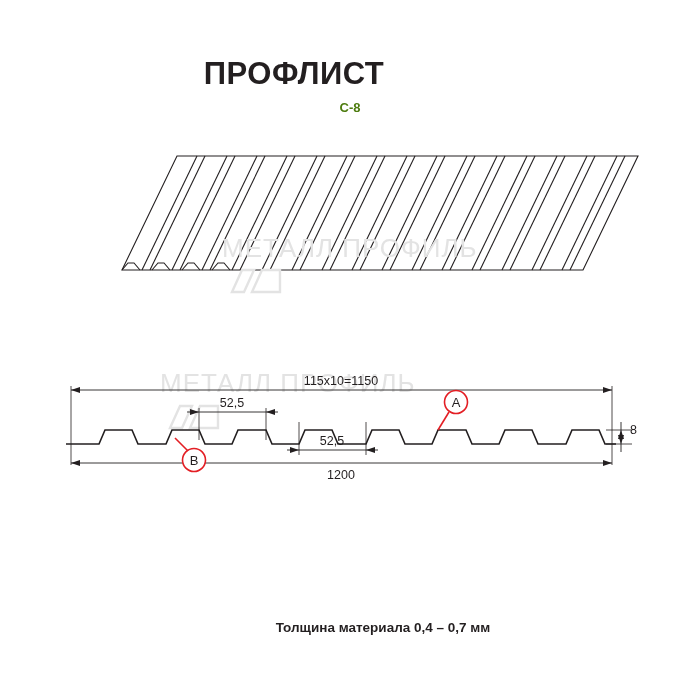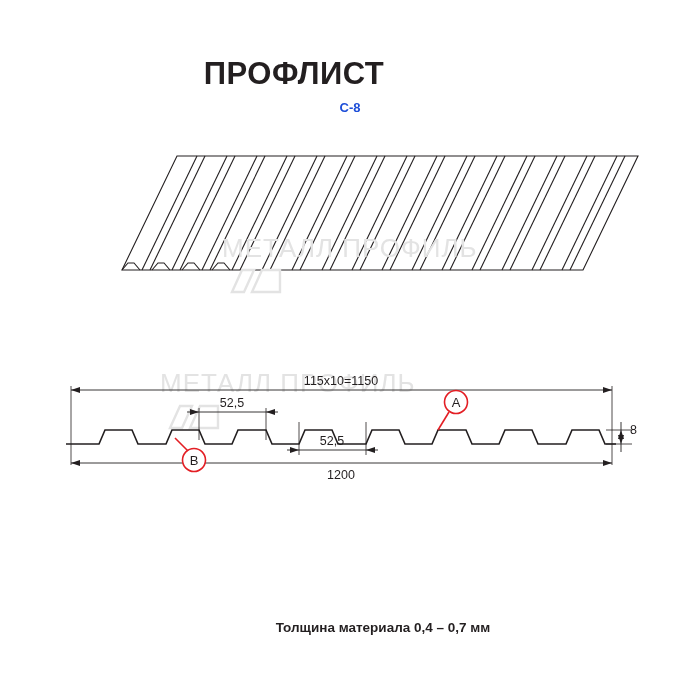--- a/index.html
+++ b/index.html
@@ -32,21 +32,21 @@
     color: #231f20;
   }
   .subtitle {
     position: absolute;
     top: 100px;
     left: 0;
     width: 700px;
     text-align: center;
     font-size: 13px;
     font-weight: bold;
-    color: #1d4ed8;
+    color: #4d7c0f;
   }
   .footer-note {
     position: absolute;
     top: 620px;
     left: 0;
     width: 700px;
     text-align: center;
     font-size: 13.5px;
     font-weight: bold;
     color: #231f20;

